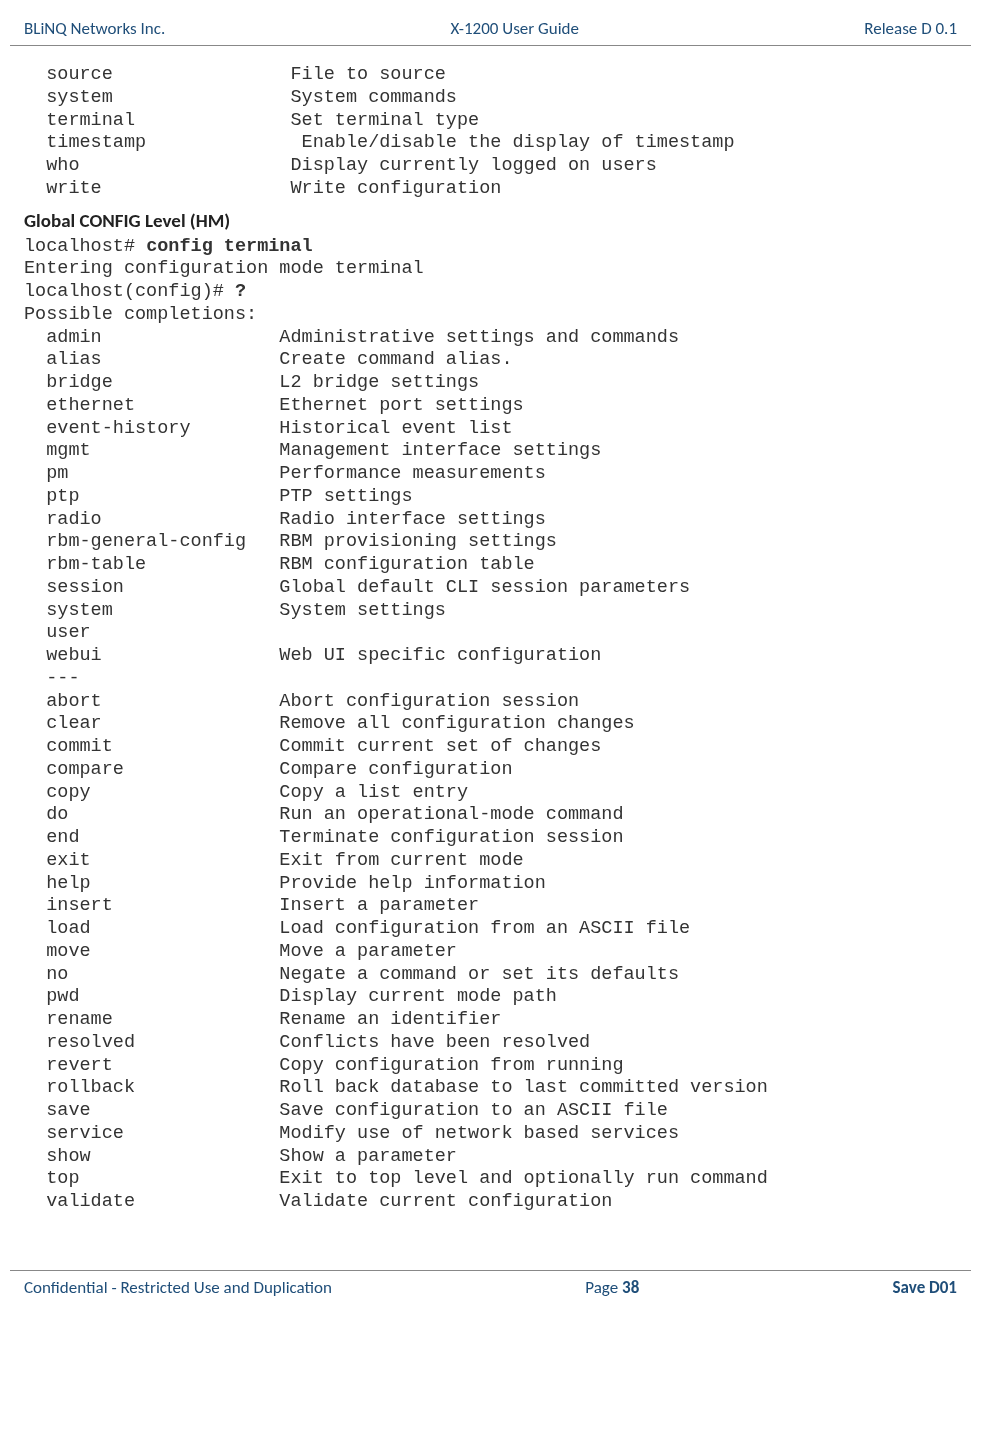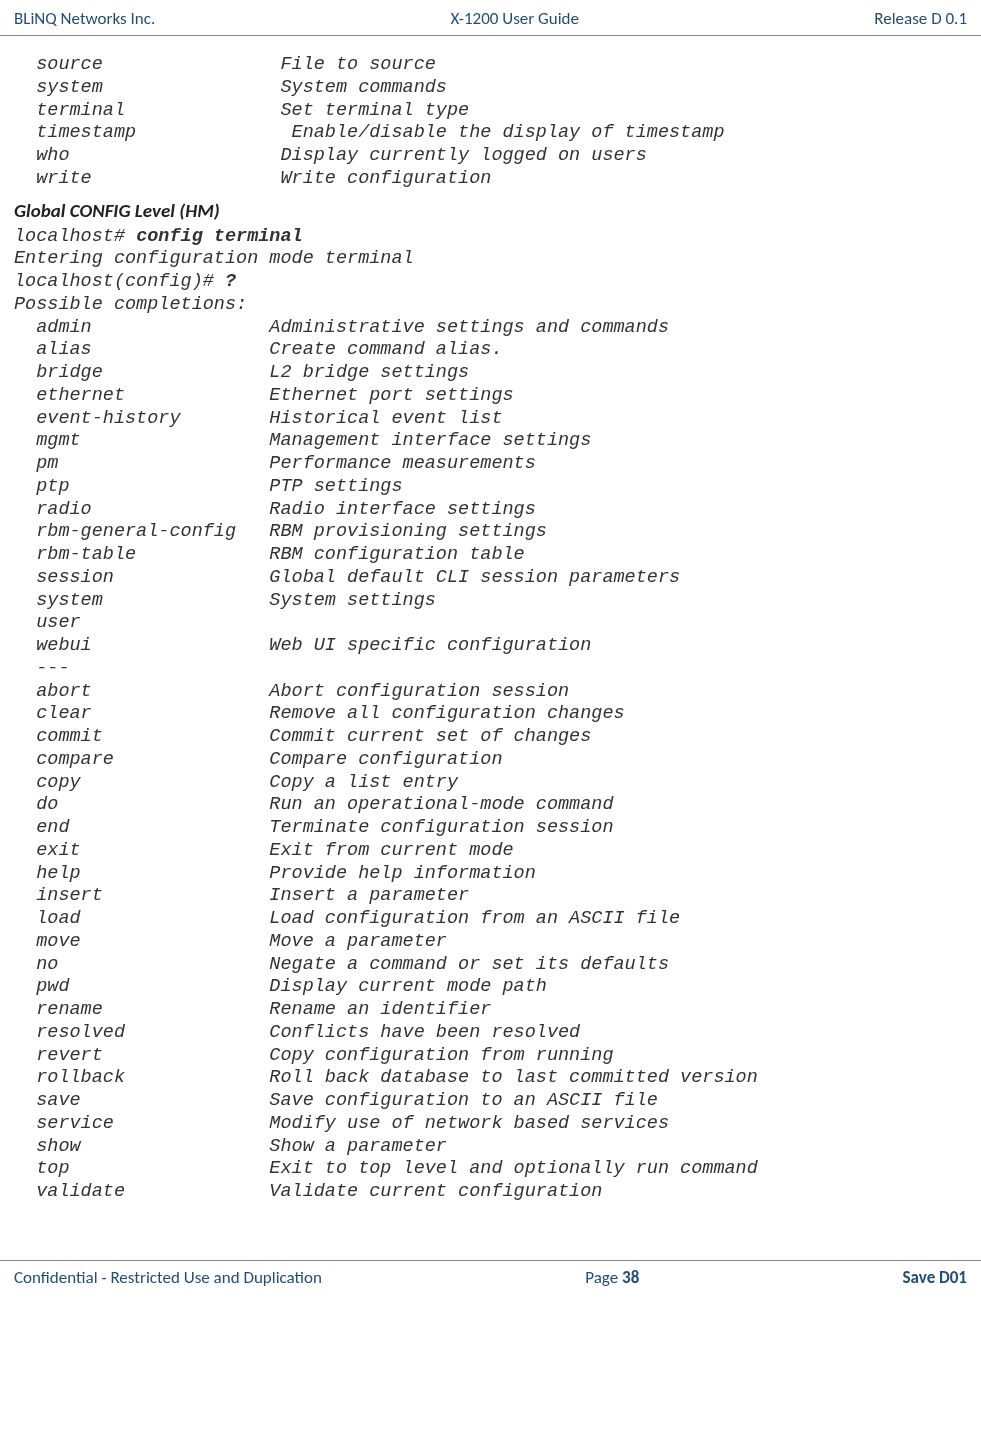--- a/index.html
+++ b/index.html
@@ -5,34 +5,33 @@
   * { box-sizing: border-box; }
   body {
     margin: 0;
     padding: 0;
     font-family: Calibri, 'Segoe UI', Arial, sans-serif;
     background: #fff;
     color: #3a3a3a;
     width: 981px;
   }
   .page {
-    padding: 0;
+    padding: 10px;
   }
   .header {
     display: flex;
     justify-content: space-between;
     align-items: center;
     padding: 8px 14px 6px;
     border-bottom: 1px solid #888;
     color: #1f4e79;
     font-size: 17px;
   }
   .content {
     padding: 18px 14px 0;
-    font-style: italic;
   }
   .mono {
     font-family: 'Courier New', Courier, monospace;
     font-size: 18.5px;
     line-height: 1.23;
     color: #333;
     white-space: pre;
   }
   .bold { font-weight: bold; margin-top: 20px; }
   .section-heading {

